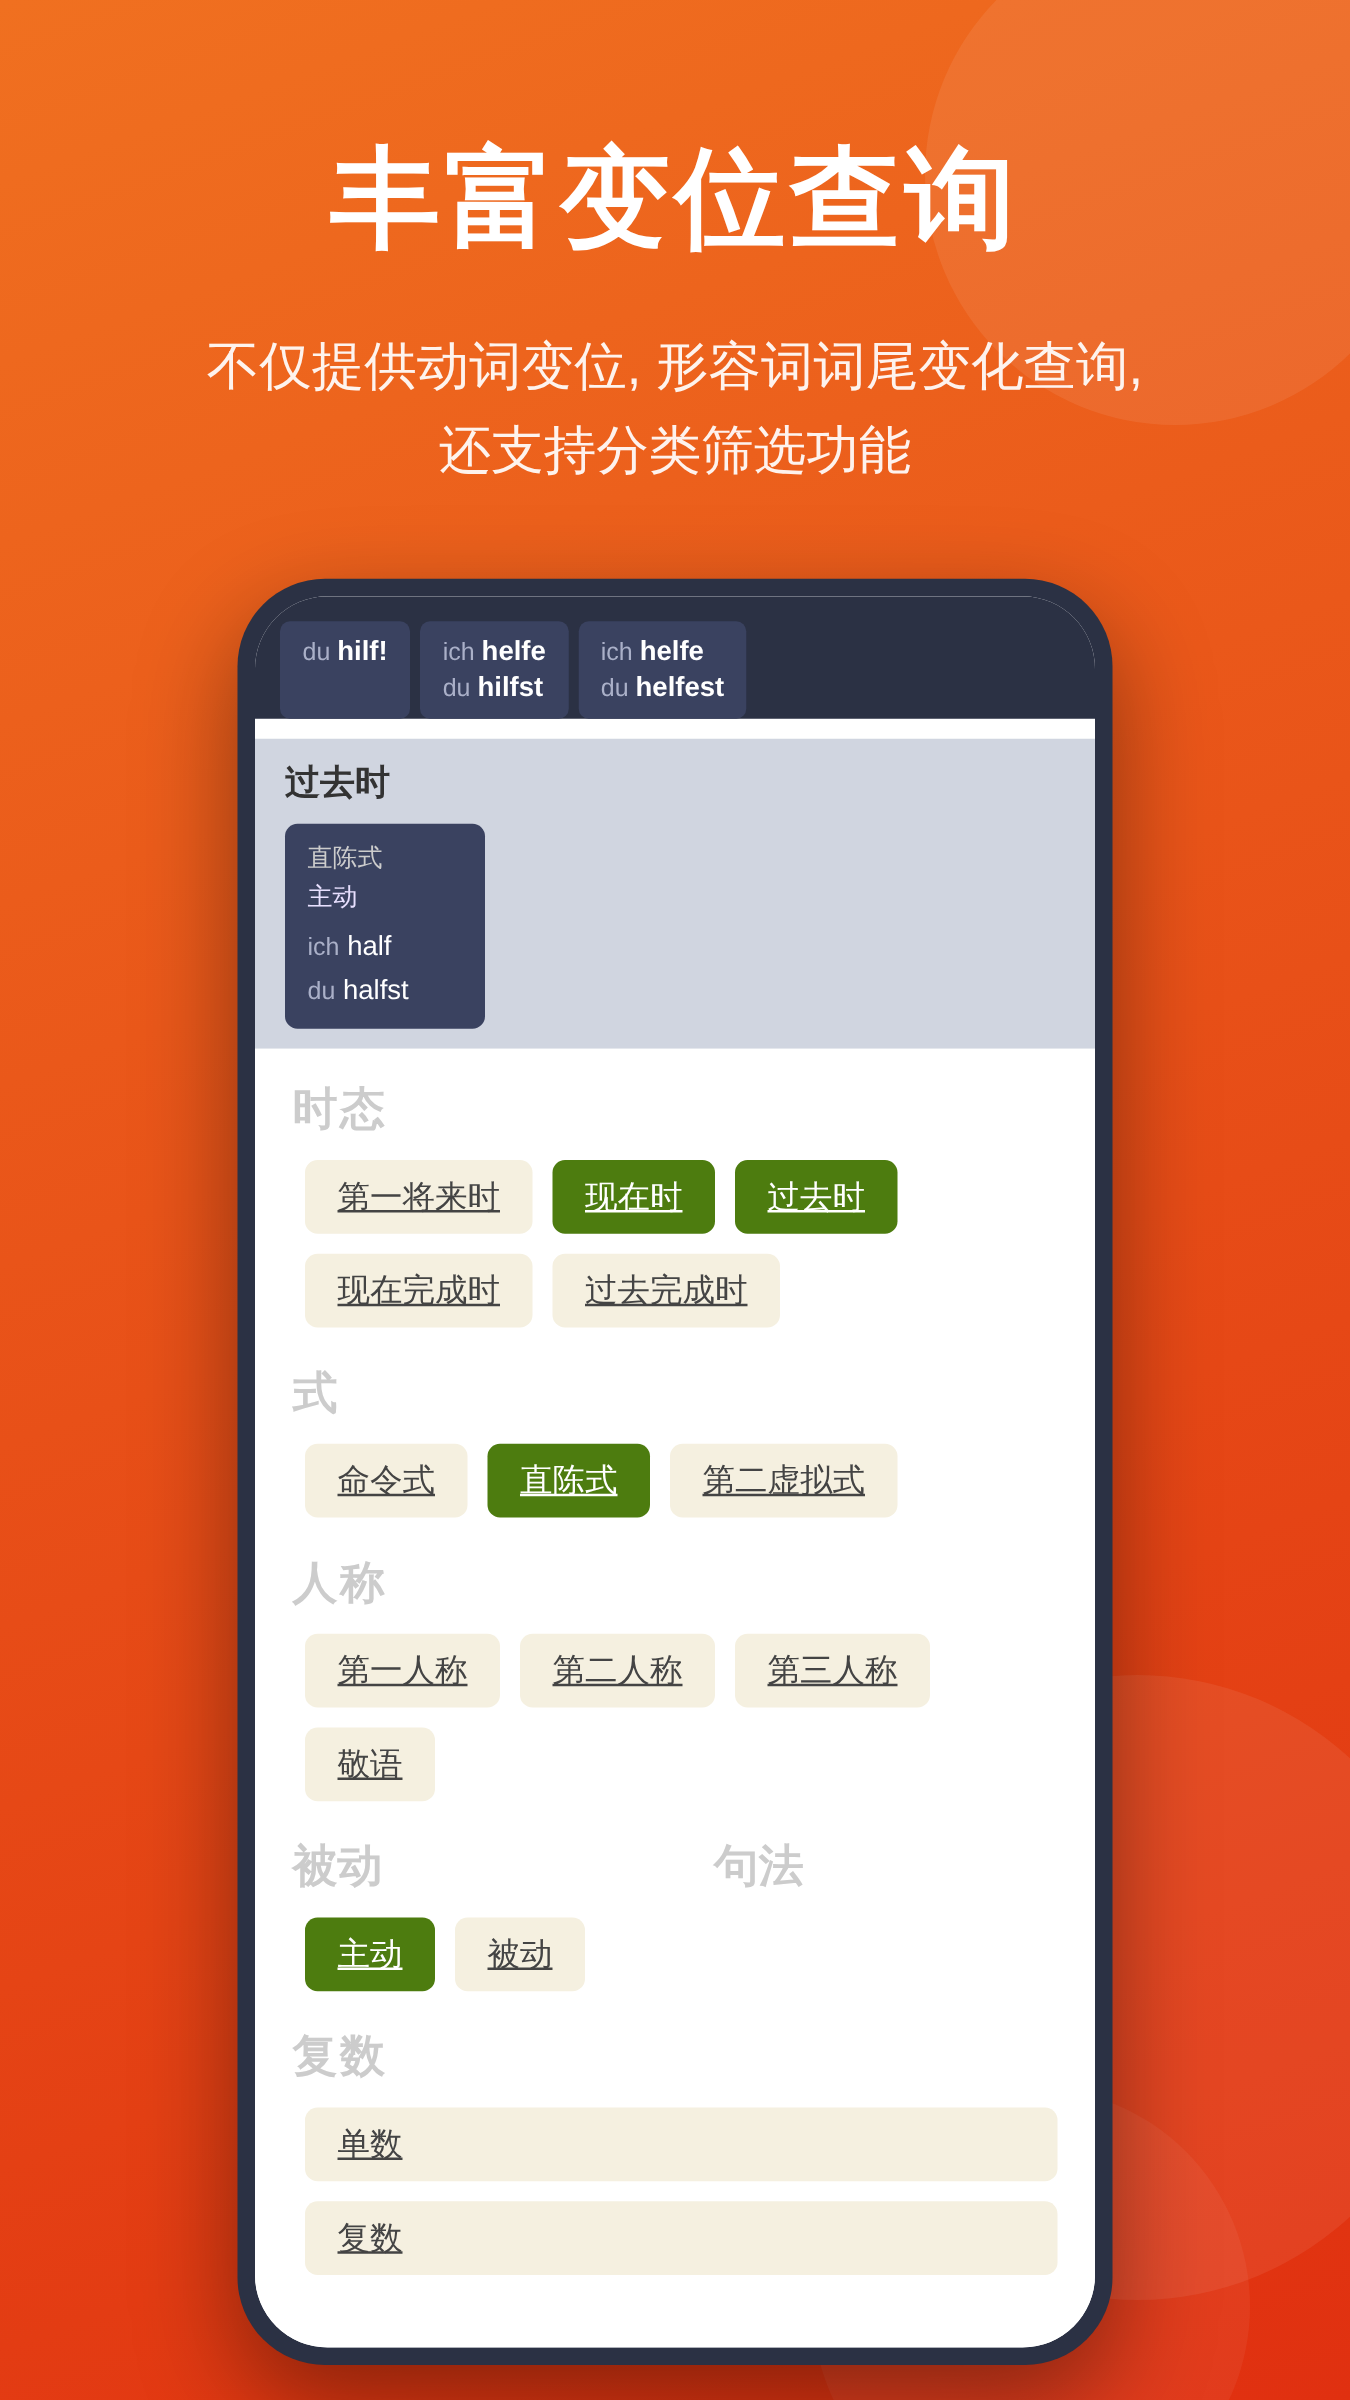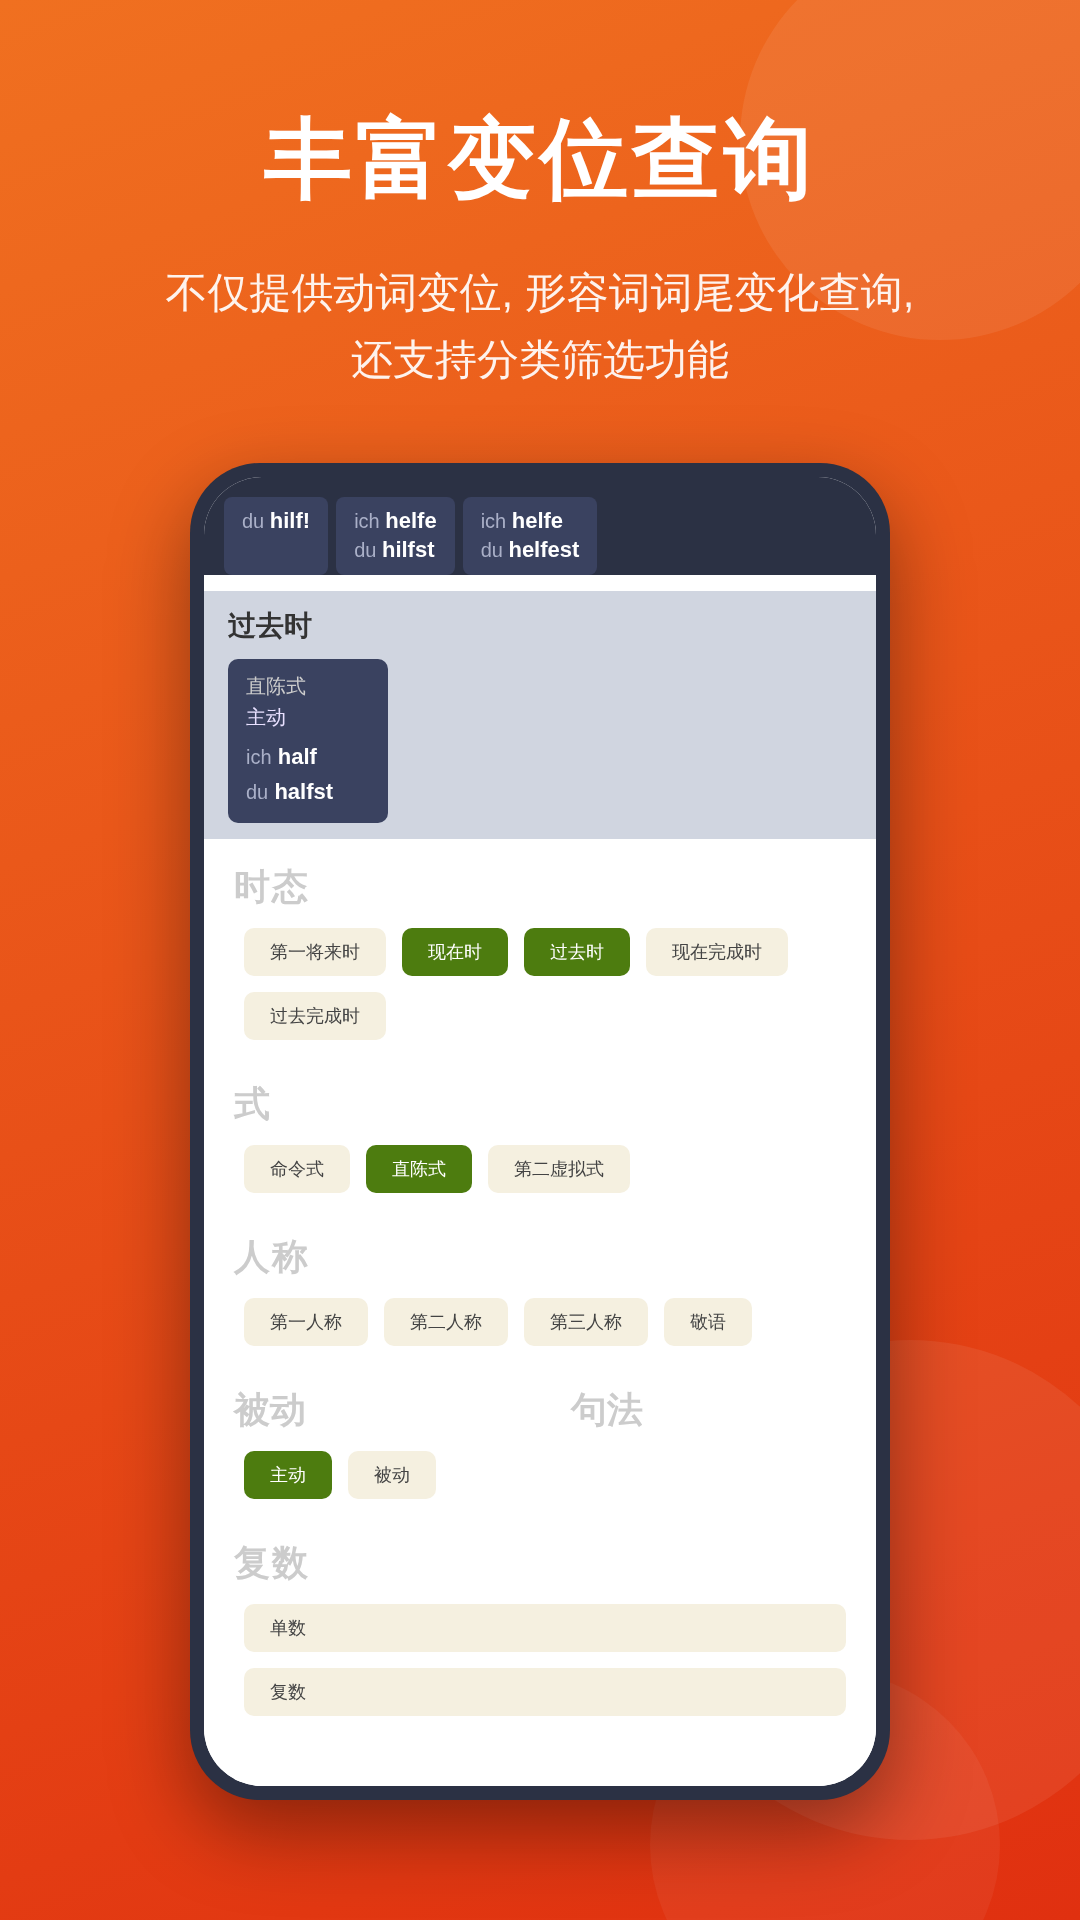--- a/index.html
+++ b/index.html
@@ -161,32 +161,32 @@
       color: #fff;
       line-height: 1.6;
     }
 
     .conj-forms .pronoun {
       color: #aab0c8;
       font-size: 20px;
     }
 
     .conj-forms .verb {
-      font-weight: 700;
+      font-weight: 400;
       color: #fff;
     }
 
     
     .filter-section {
       background: #fff;
       padding: 24px 30px 30px 30px;
     }
 
     .filter-group {
-      margin-bottom: 40px;
+      margin-bottom: 28px;
     }
 
     .filter-group-title {
       font-size: 36px;
       color: #ccc;
       font-weight: 700;
       margin-bottom: 16px;
       letter-spacing: 2px;
     }
 
@@ -194,23 +194,24 @@
       display: flex;
       flex-wrap: wrap;
       gap: 16px;
       padding-left: 10px;
     }
 
     .filter-pill {
       background: #f5f0e0;
       border-radius: 10px;
       padding: 12px 26px;
-      font-size: 18px;
+      font-size: 26px;
       color: #444;
       white-space: nowrap;
+      text-decoration: underline;
     }
 
     .filter-pill.active {
       background: #4d7c0f;
       color: #fff;
     }
 
     .filter-row-2col {
       display: flex;
       gap: 62px;

